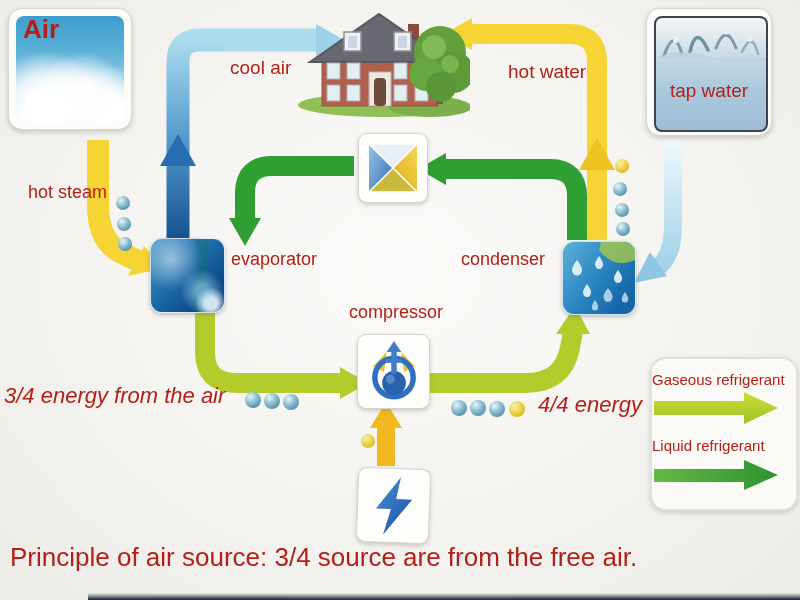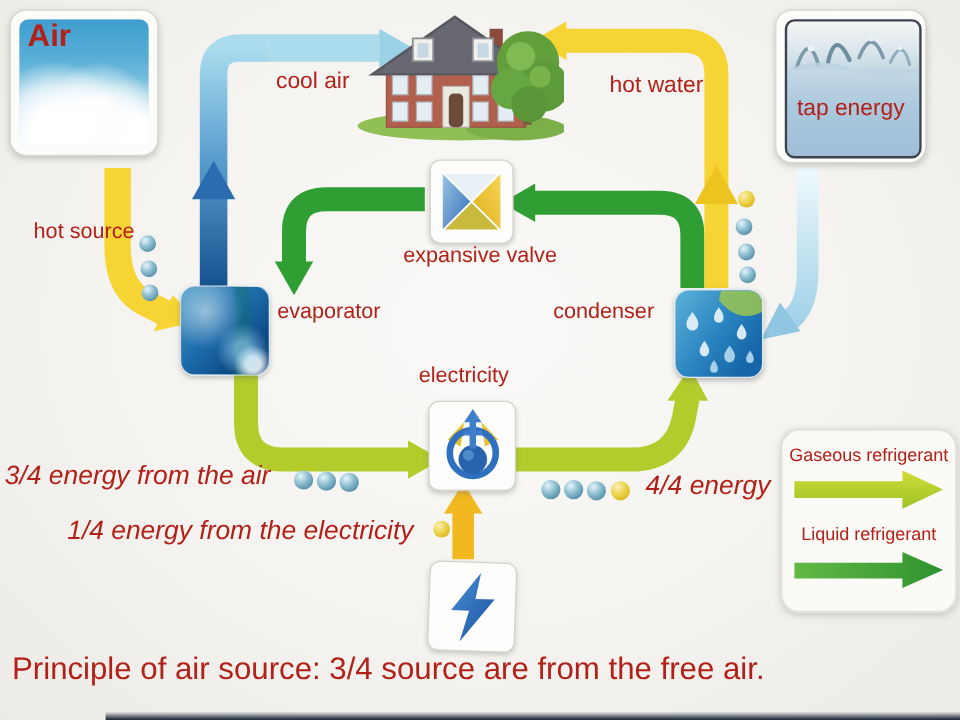--- a/index.html
+++ b/index.html
@@ -42,21 +42,21 @@
       linear-gradient(135deg,#4f9ecb 0%,#1d6cab 45%,#0d4c88 75%,#0a3c72 100%);
   }
   .cond{background:linear-gradient(125deg,#5cb2d8 0%,#2a84c0 48%,#1565a8 85%);}
   .chip{
     position:absolute;background:#fdfdfb;border:1px solid #d5d3cb;border-radius:9px;
     box-shadow:0 2px 4px rgba(120,118,110,.35);display:flex;align-items:center;justify-content:center;
   }
   .legend{
     position:absolute;left:650px;top:357px;width:148px;height:154px;background:#fbfaf7;
     border:2px solid #e2e0da;border-radius:16px;box-shadow:0 2px 5px rgba(120,118,110,.3);
-    display:flex;flex-direction:column;align-items:center;box-sizing:border-box;padding-top:12px;
+    display:flex;flex-direction:column;box-sizing:border-box;padding-top:12px;
   }
   .legend .ltxt{font-size:15px;color:#b32017;white-space:nowrap;}
   .bottom-strip{
     position:absolute;left:88px;bottom:0;width:712px;height:7px;
     background:linear-gradient(180deg, rgba(30,40,60,0) 0%, #273040 90%);
   }
 </style>
 </head>
 <body>
 
@@ -197,21 +197,21 @@
         <path d="M8,38 Q18,8 26,36" fill="none" stroke="#7e9aa8" stroke-width="3" stroke-linecap="round"></path>
         <path d="M34,34 Q40,6 52,32" fill="none" stroke="#6f8f9e" stroke-width="3.5" stroke-linecap="round"></path>
         <path d="M60,30 Q70,4 80,30" fill="none" stroke="#7e9aa8" stroke-width="3" stroke-linecap="round"></path>
         <path d="M86,34 Q96,12 102,36" fill="none" stroke="#8fb0ba" stroke-width="2.5" stroke-linecap="round"></path>
         <path d="M0,40 Q28,28 56,40 T 112,40" fill="#b9d2e2" opacity="0.8" stroke="none"></path>
         <circle cx="20" cy="22" r="3" fill="#e8f2f5"></circle>
           <circle cx="70" cy="14" r="2.5" fill="#e8f2f5"></circle>
           <circle cx="94" cy="22" r="2" fill="#e8f2f5"></circle>
       </svg>
     </div>
-    <div class="lbl mid" style="left:0;right:0;top:72px;text-align:center;">tap energy</div>
+    <div class="lbl mid" style="left:0;right:0;top:72px;text-align:center;">tap water</div>
   </div>
 
   <div class="panelbox evap" style="left:150px;top:238px;width:73px;height:73px;"></div>
 
   <div class="panelbox cond" style="left:562px;top:241px;width:72px;height:72px;">
     <svg width="72" height="72" viewBox="0 0 72 72" style="position:absolute;left:0;top:0;">
       <path d="M38,0 L72,0 L72,18 Q52,28 36,8 Z" fill="#a3c94a" opacity="0.8"></path>
       <g fill="#eaf6fd" opacity="0.9">
         <path d="M14,18 c3,4 5,7 5,10 a5,5.5 0 1,1 -10,0 c0,-3 2,-6 5,-10 Z"></path>
         <path d="M36,14 c2.5,3.5 4,6 4,8.5 a4,4.5 0 1,1 -8,0 c0,-2.5 1.5,-5 4,-8.5 Z"></path>
@@ -278,24 +278,22 @@
       <polygon points="2,10 92,10 92,1 126,17 92,33 92,24 2,24" fill="url(#limeGrad)"></polygon>
     </svg>
     <div class="ltxt">Liquid refrigerant</div>
     <svg width="128" height="34" viewBox="0 0 128 34" style="margin:3px 0 0 0;">
       <polygon points="2,12 92,12 92,3 126,18 92,33 92,25 2,25" fill="url(#greenGrad)"></polygon>
     </svg>
   </div>
 
   <div class="lbl mid" style="left:230px;top:58px;">cool air</div>
   <div class="lbl mid" style="left:508px;top:62px;">hot water</div>
-  <div class="lbl small" style="left:28px;top:183px;">hot source</div>
+  <div class="lbl small" style="left:28px;top:183px;">hot steam</div>
   <div class="lbl small" style="left:231px;top:250px;">evaporator</div>
-  <div class="lbl small" style="left:336px;top:203px;">expansive valve</div>
   <div class="lbl small" style="left:461px;top:250px;text-align:center;">condenser</div>
-  <div class="lbl small" style="left:349px;top:303px;">electricity</div>
+  <div class="lbl small" style="left:349px;top:303px;">compressor</div>
   <div class="lbl big" style="left:4px;top:384px;">3/4 energy from the air</div>
-  <div class="lbl big" style="left:56px;top:430px;">1/4 energy from the electricity</div>
   <div class="lbl big" style="left:538px;top:393px;text-align:right;">4/4 energy</div>
   <div class="lbl caption" style="left:10px;top:543px;">Principle of air source: 3/4 source are from the free air.</div>
 
   <div class="bottom-strip"></div>
 </div>
 
 </body></html>

